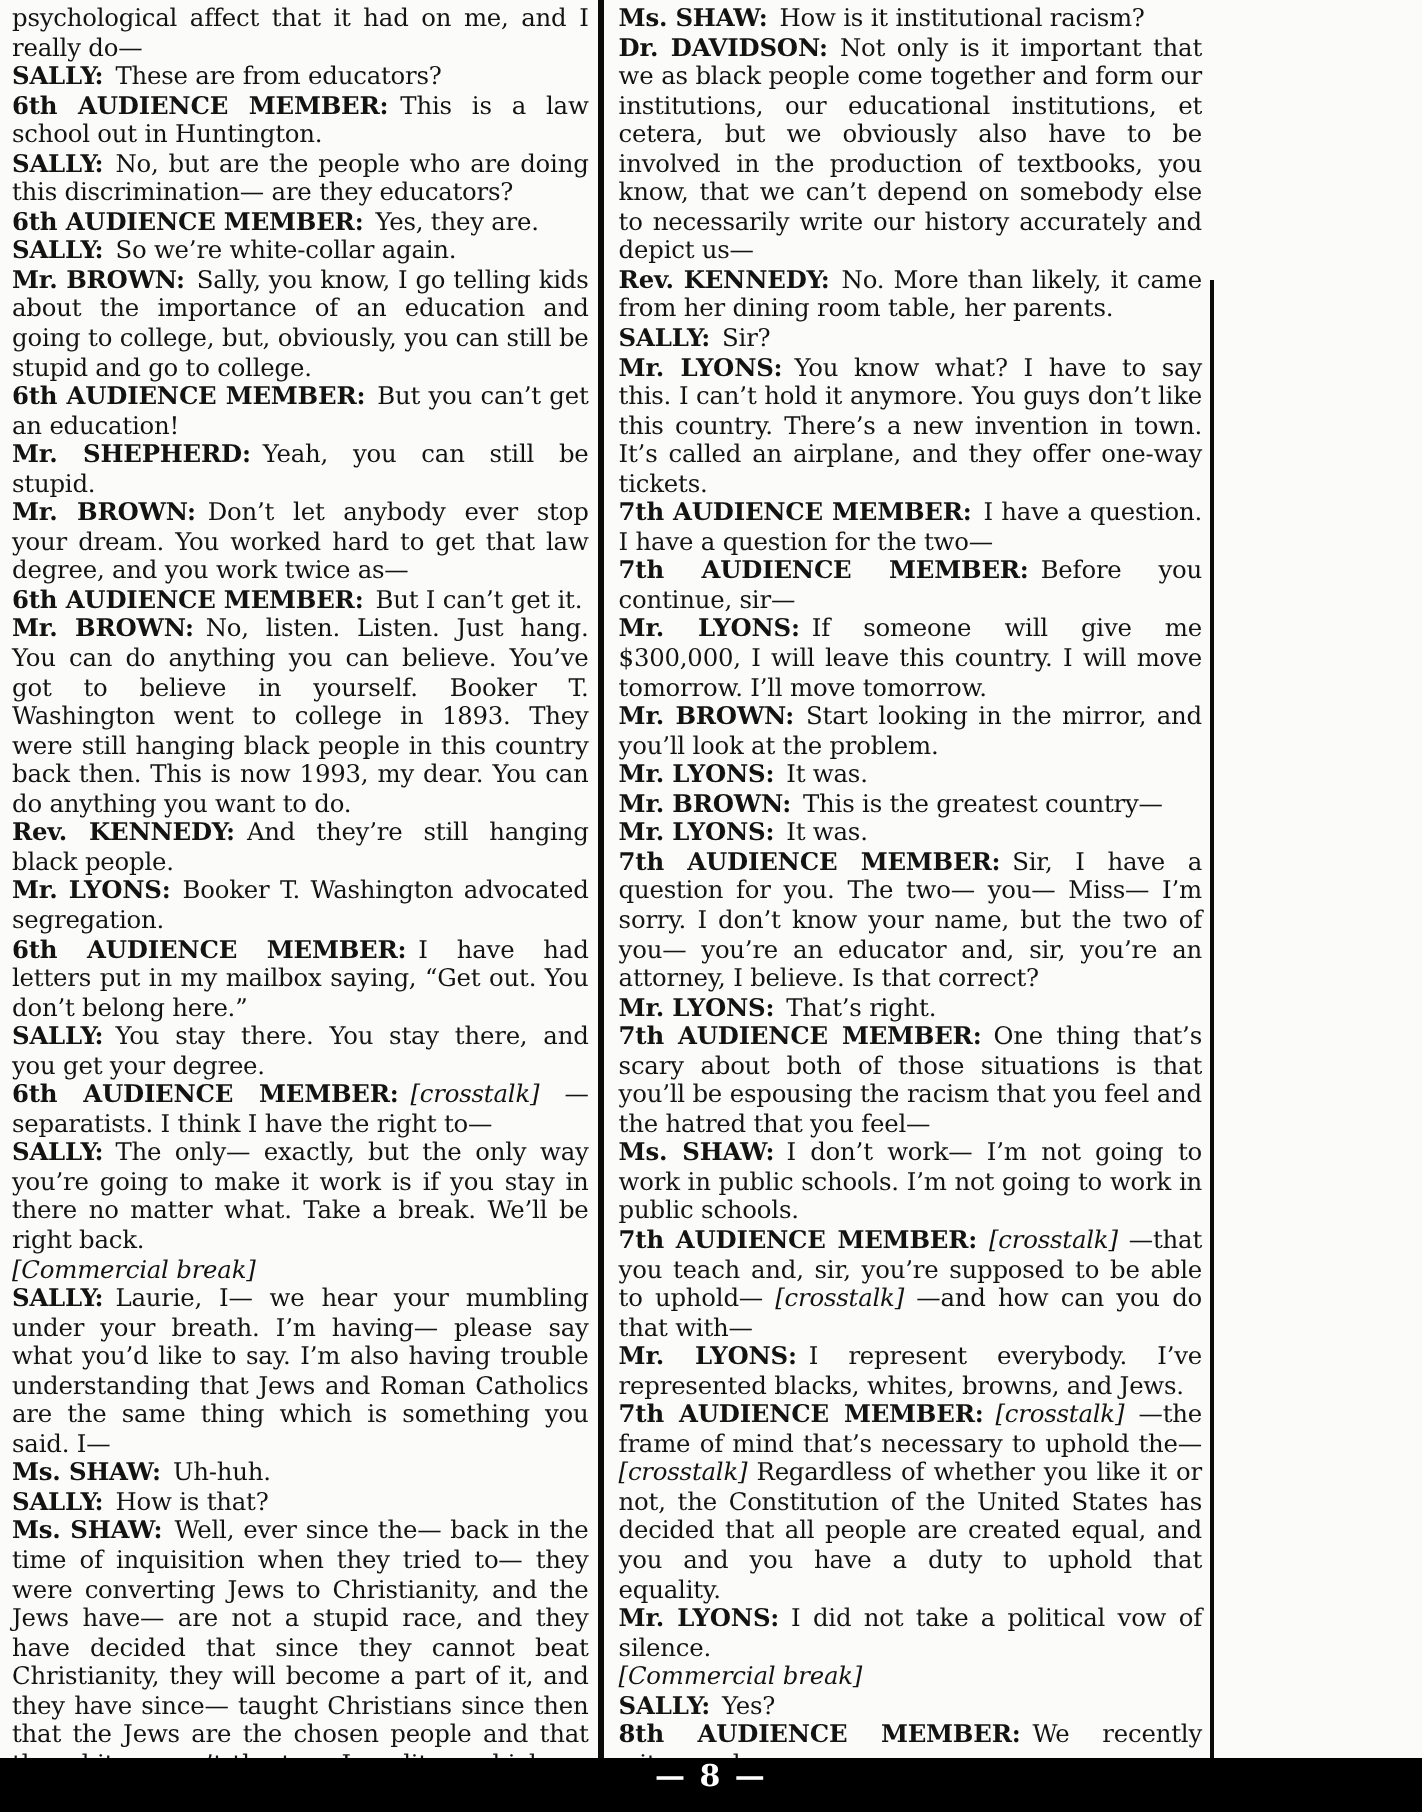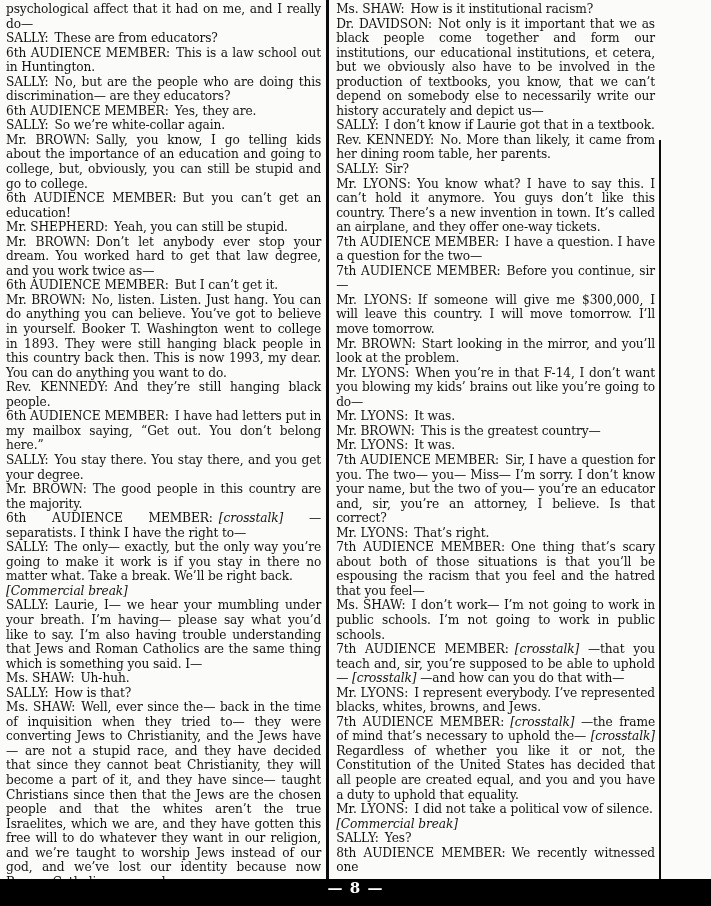--- a/index.html
+++ b/index.html
@@ -9,21 +9,21 @@
   body {
     width: 711px;
     height: 906px;
     background: #fbfbf9;
     color: #131313;
     font-family: "DejaVu Serif", "Liberation Serif", serif;
     position: relative;
     overflow: hidden;
   }
   .page {
-    width: 661px;
+    width: 607px;
     height: 906px;
     position: relative;
   }
   .columns {
     display: flex;
     height: 879px;
     overflow: hidden;
   }
   .col {
     box-sizing: border-box;
@@ -40,21 +40,21 @@
     padding-right: 5px;
     border-right: 3px solid #0b0b0b;
   }
   .col-right {
     width: 357px;
     padding-left: 7px;
     padding-right: 6px;
   }
   .para { margin: 0; }
   .speaker {
-    font-weight: normal;
+    font-weight: bold;
     margin-right: 6px;
   }
   .para i { font-style: italic; }
   .edge-line {
     position: absolute;
     right: 0;
     top: 140px;
     bottom: 27px;
     width: 2px;
     background: #0b0b0b;
@@ -91,44 +91,42 @@
         <p class="para"><b class="speaker">SALLY:</b>No, but are the people who are doing this discrimination— are they educators?</p>
         <p class="para"><b class="speaker">6th AUDIENCE MEMBER:</b>Yes, they are.</p>
         <p class="para"><b class="speaker">SALLY:</b>So we’re white-collar again.</p>
         <p class="para"><b class="speaker">Mr. BROWN:</b>Sally, you know, I go telling kids about the importance of an education and going to college, but, obviously, you can still be stupid and go to college.</p>
         <p class="para"><b class="speaker">6th AUDIENCE MEMBER:</b>But you can’t get an education!</p>
         <p class="para"><b class="speaker">Mr. SHEPHERD:</b>Yeah, you can still be stupid.</p>
         <p class="para"><b class="speaker">Mr. BROWN:</b>Don’t let anybody ever stop your dream. You worked hard to get that law degree, and you work twice as—</p>
         <p class="para"><b class="speaker">6th AUDIENCE MEMBER:</b>But I can’t get it.</p>
         <p class="para"><b class="speaker">Mr. BROWN:</b>No, listen. Listen. Just hang. You can do anything you can believe. You’ve got to believe in yourself. Booker T. Washington went to college in 1893. They were still hanging black people in this country back then. This is now 1993, my dear. You can do anything you want to do.</p>
         <p class="para"><b class="speaker">Rev. KENNEDY:</b>And they’re still hanging black people.</p>
+        <p class="para"><b class="speaker">Mr. LYONS:</b>Booker T. Washington advocated segregation.</p>
         <p class="para"><b class="speaker">6th AUDIENCE MEMBER:</b>I have had letters put in my mailbox saying, “Get out. You don’t belong here.”</p>
         <p class="para"><b class="speaker">SALLY:</b>You stay there. You stay there, and you get your degree.</p>
-        <p class="para"><b class="speaker">Mr. BROWN:</b>The good people in this country are the majority.</p>
         <p class="para"><b class="speaker">6th AUDIENCE MEMBER:</b><i>[crosstalk]</i> —separatists. I think I have the right to—</p>
         <p class="para"><b class="speaker">SALLY:</b>The only— exactly, but the only way you’re going to make it work is if you stay in there no matter what. Take a break. We’ll be right back.</p>
         <p class="para"><i>[Commercial break]</i></p>
         <p class="para"><b class="speaker">SALLY:</b>Laurie, I— we hear your mumbling under your breath. I’m having— please say what you’d like to say. I’m also having trouble understanding that Jews and Roman Catholics are the same thing which is something you said. I—</p>
         <p class="para"><b class="speaker">Ms. SHAW:</b>Uh-huh.</p>
         <p class="para"><b class="speaker">SALLY:</b>How is that?</p>
         <p class="para"><b class="speaker">Ms. SHAW:</b>Well, ever since the— back in the time of inquisition when they tried to— they were converting Jews to Christianity, and the Jews have— are not a stupid race, and they have decided that since they cannot beat Christianity, they will become a part of it, and they have since— taught Christians since then that the Jews are the chosen people and that the whites aren’t the true Israelites, which we are, and they have gotten this free will to do whatever they want in our religion, and we’re taught to worship Jews instead of our god, and we’ve lost our identity because now Roman Catholics are run by—</p>
         <p class="para"><b class="speaker">Dr. DAVIDSON:</b>I want to go back to what the young lady was saying because I think that’s a good example of what we’re talking about in terms of institutional racism.</p>
       </div>
     <div class="col col-right">
         <p class="para"><b class="speaker">Ms. SHAW:</b>How is it institutional racism?</p>
         <p class="para"><b class="speaker">Dr. DAVIDSON:</b>Not only is it important that we as black people come together and form our institutions, our educational institutions, et cetera, but we obviously also have to be involved in the production of textbooks, you know, that we can’t depend on somebody else to necessarily write our history accurately and depict us—</p>
-        <p class="para"><b class="speaker">SALLY:</b>I don’t know if Laurie got that in a textbook.</p>
         <p class="para"><b class="speaker">Rev. KENNEDY:</b>No. More than likely, it came from her dining room table, her parents.</p>
         <p class="para"><b class="speaker">SALLY:</b>Sir?</p>
         <p class="para"><b class="speaker">Mr. LYONS:</b>You know what? I have to say this. I can’t hold it anymore. You guys don’t like this country. There’s a new invention in town. It’s called an airplane, and they offer one-way tickets.</p>
         <p class="para"><b class="speaker">7th AUDIENCE MEMBER:</b>I have a question. I have a question for the two—</p>
         <p class="para"><b class="speaker">7th AUDIENCE MEMBER:</b>Before you continue, sir—</p>
         <p class="para"><b class="speaker">Mr. LYONS:</b>If someone will give me $300,000, I will leave this country. I will move tomorrow. I’ll move tomorrow.</p>
         <p class="para"><b class="speaker">Mr. BROWN:</b>Start looking in the mirror, and you’ll look at the problem.</p>
-        <p class="para"><b class="speaker">Mr. LYONS:</b>When you’re in that F-14, I don’t want you blowing my kids’ brains out like you’re going to do—</p>
         <p class="para"><b class="speaker">Mr. LYONS:</b>It was.</p>
         <p class="para"><b class="speaker">Mr. BROWN:</b>This is the greatest country—</p>
         <p class="para"><b class="speaker">Mr. LYONS:</b>It was.</p>
         <p class="para"><b class="speaker">7th AUDIENCE MEMBER:</b>Sir, I have a question for you. The two— you— Miss— I’m sorry. I don’t know your name, but the two of you— you’re an educator and, sir, you’re an attorney, I believe. Is that correct?</p>
         <p class="para"><b class="speaker">Mr. LYONS:</b>That’s right.</p>
         <p class="para"><b class="speaker">7th AUDIENCE MEMBER:</b>One thing that’s scary about both of those situations is that you’ll be espousing the racism that you feel and the hatred that you feel—</p>
         <p class="para"><b class="speaker">Ms. SHAW:</b>I don’t work— I’m not going to work in public schools. I’m not going to work in public schools.</p>
         <p class="para"><b class="speaker">7th AUDIENCE MEMBER:</b><i>[crosstalk]</i> —that you teach and, sir, you’re supposed to be able to uphold— <i>[crosstalk]</i> —and how can you do that with—</p>
         <p class="para"><b class="speaker">Mr. LYONS:</b>I represent everybody. I’ve represented blacks, whites, browns, and Jews.</p>
         <p class="para"><b class="speaker">7th AUDIENCE MEMBER:</b><i>[crosstalk]</i> —the frame of mind that’s necessary to uphold the— <i>[crosstalk]</i> Regardless of whether you like it or not, the Constitution of the United States has decided that all people are created equal, and you and you have a duty to uphold that equality.</p>

